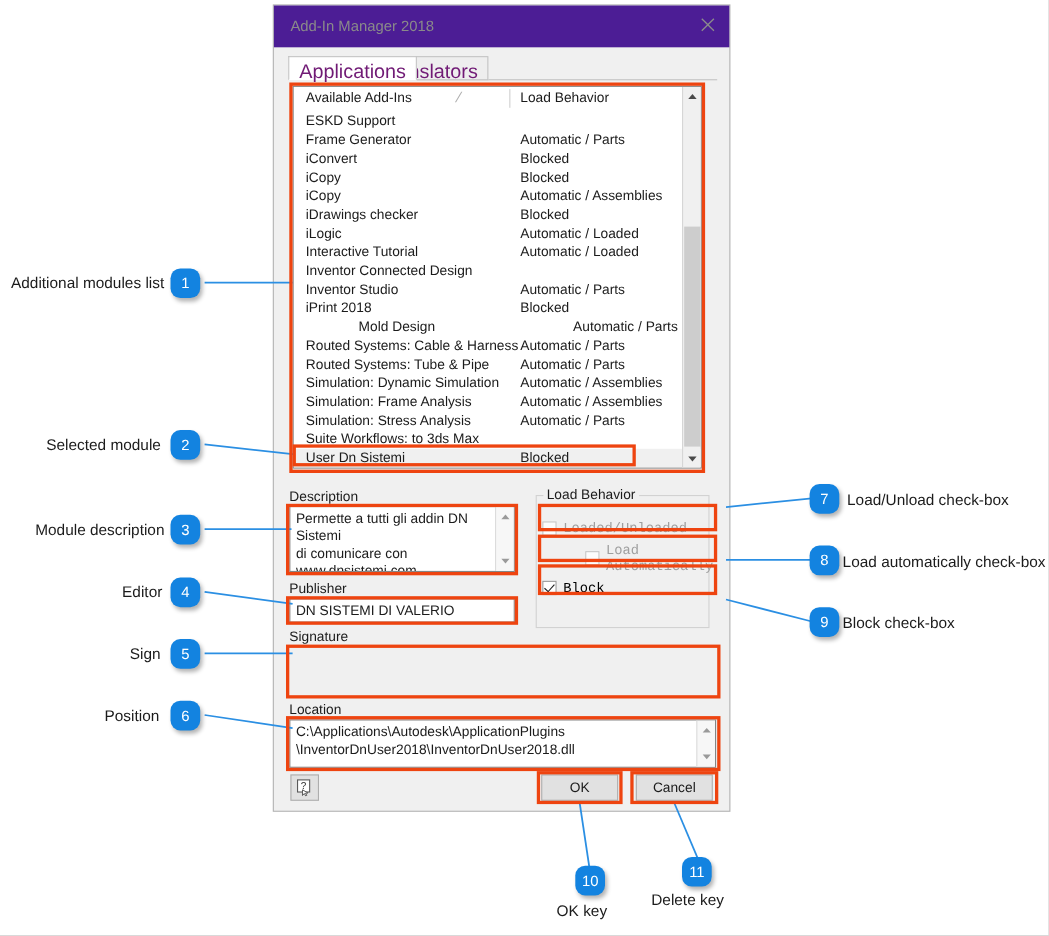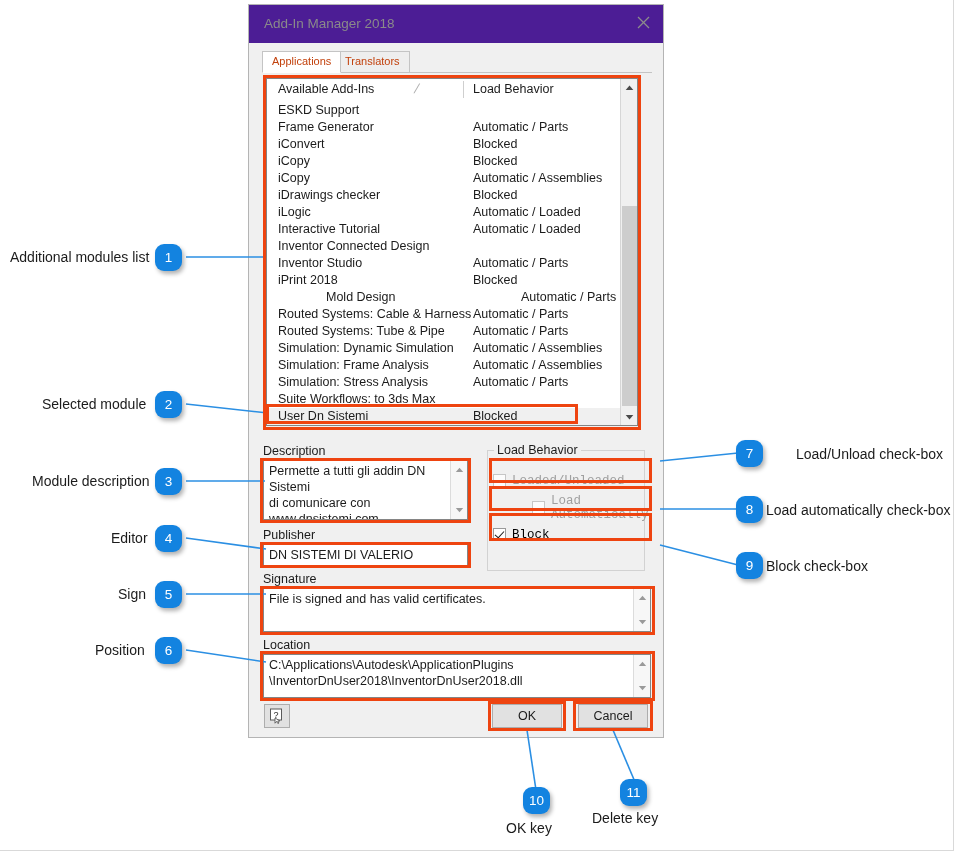--- a/index.html
+++ b/index.html
@@ -52,21 +52,21 @@
   #close-btn svg { display:block; }
 
   
   #tabstrip {
     position: absolute; left: 13px; top: 46px;
     width: 390px; height: 22px;
   }
   .tab {
     position: absolute; top: 0;
     height: 22px;
-    font-size: 11px; color: #c2410c;
+    font-size: 18px; color: #701a75;
     padding: 3px 9px 0 9px;
     box-sizing: border-box;
     border: 1px solid #c4c4c4;
     background: #eeeeee;
     white-space: nowrap;
     cursor: default;
   }
   .tab.active {
     background: #ffffff;
     border-bottom-color: #ffffff;
@@ -404,35 +404,20 @@
       </div>
     </div>
   </div>
 
   <div class="field-label" style="left:263px; top:528px;">Publisher</div>
   <div class="textbox" style="left:263px; top:544px; width:205px; height:22px;">
     <div class="content" style="right:4px;">DN SISTEMI DI VALERIO PITTAVINO</div>
   </div>
 
   <div class="field-label" style="left:263px; top:572px;">Signature</div>
-  <div class="textbox" style="left:263px; top:588px; width:388px; height:44px;">
-    <div class="content">File is signed and has valid certificates.</div>
-    <div class="tb-sb">
-      <div class="a up">
-        <svg width="9" height="6" viewBox="0 0 9 6">
-            <path d="M4.5 0.8 L8.2 5 L0.8 5 Z" fill="#9a9a9a"></path>
-          </svg>
-      </div>
-      <div class="a dn">
-        <svg width="9" height="6" viewBox="0 0 9 6">
-            <path d="M4.5 5.2 L0.8 1 L8.2 1 Z" fill="#9a9a9a"></path>
-          </svg>
-      </div>
-    </div>
-  </div>
 
   <div class="field-label" style="left:263px; top:638px;">Location</div>
   <div class="textbox" style="left:263px; top:654px; width:388px; height:44px;">
     <div class="content">C:\Applications\Autodesk\ApplicationPlugins
 \InventorDnUser2018\InventorDnUser2018.dll</div>
     <div class="tb-sb">
       <div class="a up">
         <svg width="9" height="6" viewBox="0 0 9 6">
             <path d="M4.5 0.8 L8.2 5 L0.8 5 Z" fill="#9a9a9a"></path>
           </svg>
@@ -522,21 +507,21 @@
     <div class="badge" style="left:155px; top:525px;">4</div>
     <div class="anno-label" style="left:111px; top:530px;">Editor</div>
 
     <div class="badge" style="left:155px; top:581px;">5</div>
     <div class="anno-label" style="left:118px; top:586px;">Sign</div>
 
     <div class="badge" style="left:155px; top:637px;">6</div>
     <div class="anno-label" style="left:95px;  top:642px;">Position</div>
 
     <div class="badge" style="left:736px; top:440px;">7</div>
-    <div class="anno-label" style="left:796px; top:446px;">Load/Unload check-box</div>
+    <div class="anno-label" style="left:770px; top:446px;">Load/Unload check-box</div>
 
     <div class="badge" style="left:736px; top:496px;">8</div>
     <div class="anno-label" style="left:766px; top:502px;">Load automatically check-box</div>
 
     <div class="badge" style="left:736px; top:552px;">9</div>
     <div class="anno-label" style="left:766px; top:558px;">Block check-box</div>
 
     <div class="badge" style="left:523px; top:787px;">10</div>
     <div class="anno-label" style="left:506px; top:820px;">OK key</div>
 

